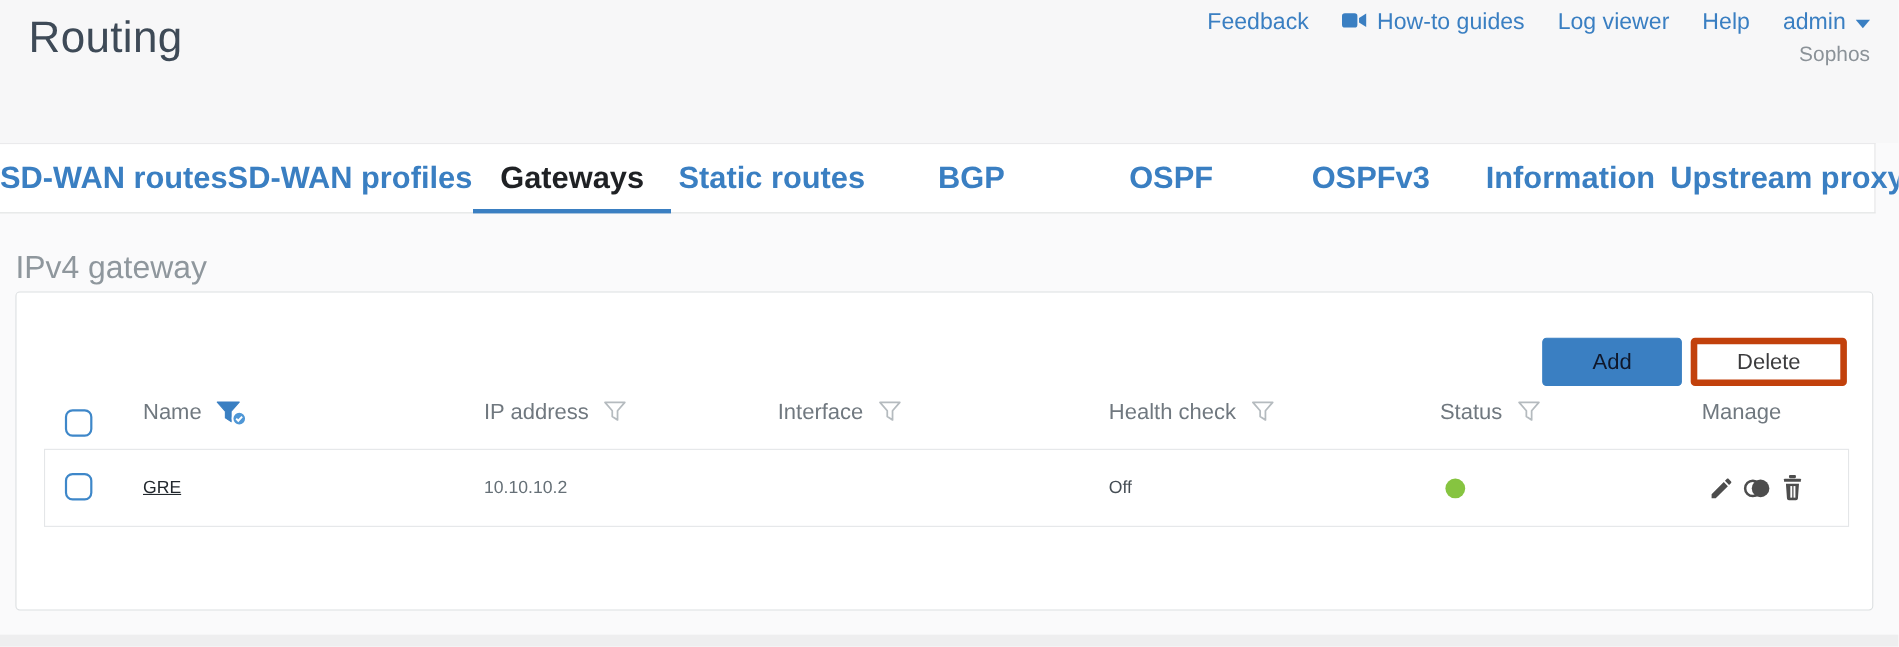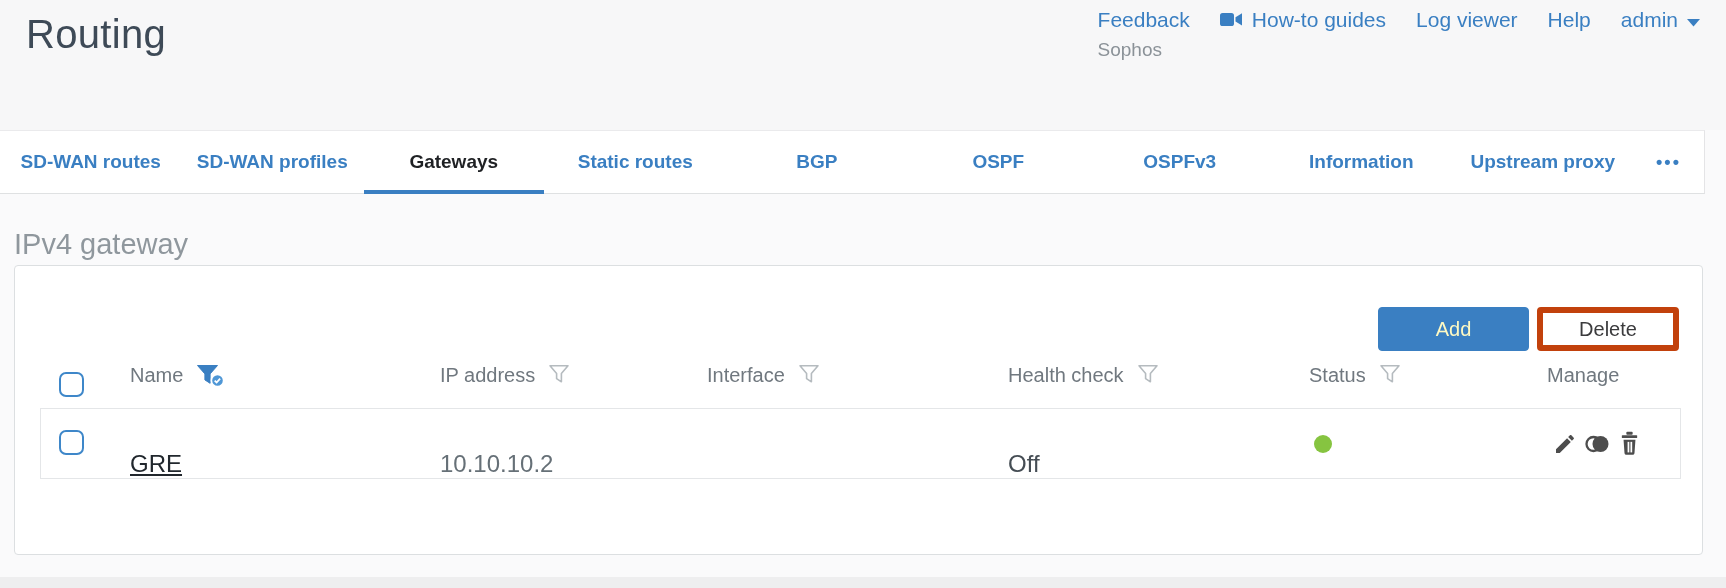--- a/index.html
+++ b/index.html
@@ -4,53 +4,53 @@
 <style>
   html,body{margin:0;padding:0}
   body{
     width:1726px;height:588px;overflow:hidden;position:relative;
     background:#fafafb;font-family:"Liberation Sans",sans-serif;
     -webkit-font-smoothing:antialiased;
   }
   
   .topbar{height:130px;background:#f7f7f8;position:relative}
   .page-title{position:absolute;left:14px;top:0;margin:12px;font-size:40px;font-weight:400;color:#3e4a57;letter-spacing:.3px}
-  .topnav{position:absolute;top:8px;right:26px;text-align:left}
+  .topnav{position:absolute;top:8px;right:26px;text-align:right}
   .topnav-row{display:flex;align-items:center;gap:30px;font-size:21px}
   .topnav-row a{color:#3a7fc2;text-decoration:none;display:flex;align-items:center;gap:9px;cursor:pointer;white-space:nowrap}
   .brand{margin-top:7px;font-size:19px;color:#8b9298}
   
   .tabs{height:62px;background:#fff;border-top:1px solid #eaeaec;border-bottom:1px solid #dfe1e2;
         width:1704px;border-right:1px solid #e4e4e6;display:flex;align-items:stretch;box-sizing:content-box}
   .tab{flex:0 0 181.5px;display:flex;align-items:center;justify-content:center;
-       font-size:19px;font-weight:700;color:#3a7fc2;cursor:pointer;position:relative;white-space:nowrap}
+       font-size:28px;font-weight:700;color:#3a7fc2;cursor:pointer;position:relative;white-space:nowrap}
   .tab.active{color:#1f2124}
   .tab.active::after{content:"";position:absolute;left:1px;right:1px;bottom:-1px;height:4px;background:#3a7fc2}
   .tab.overflow{flex:0 0 70px;font-size:18px;letter-spacing:2px}
   
   .section-title{margin:34px 0 4px 14px;font-size:29px;font-weight:400;color:#8f979d}
   .card{position:relative;margin-left:14px;width:1689px;height:290px;background:#fff;
         border:1px solid #dcdfe1;border-radius:4px;box-sizing:border-box}
   .actions{position:absolute;top:41px;right:23px;display:flex;gap:8px}
   .btn{height:44px;font-size:20px;border-radius:4px;font-family:inherit;cursor:pointer}
-  .btn-add{width:151px;background:#3a7fc2;border:1px solid #3a7fc2;color:#fef9c3}
+  .btn-add{width:127px;background:#3a7fc2;border:1px solid #3a7fc2;color:#0f172a}
   .btn-delete{width:142px;background:#fff;border:6px solid #c2410c;color:#3b3b3d}
   
   .thead{position:absolute;top:98px;left:0;width:100%;height:42px}
   .th{position:absolute;top:0;height:42px;display:flex;gap:13px;font-size:20px;color:#70787f;white-space:nowrap}
   .th-name{left:115px}.th-ip{left:425px}.th-interface{left:692px}
   .th-health{left:993px}.th-status{left:1294px}.th-manage{left:1532px}
   .cb{position:absolute;width:25px;height:25px;border:2px solid #3e87c9;border-radius:7px;
       background:#fff;box-sizing:border-box;cursor:pointer}
   .thead .cb{left:44px;top:8px}
   
   .rowbox{position:absolute;top:142px;left:25px;width:1641px;height:71px;border:1px solid #e4e6e8;box-sizing:border-box}
   .trow{position:relative;height:100%}
   .trow .cb{left:18px;top:21px}
-  .cell{position:absolute;top:0;height:100%;display:flex;align-items:flex-end;font-size:24px;color:#454d54}
+  .cell{position:absolute;top:0;height:100%;display:flex;align-items:center;font-size:16px;color:#454d54}
   .cell-name{left:89px}
   .cell-name a{color:#21272d;text-decoration:underline;cursor:pointer}
   .cell-ip{left:399px;color:#667077}
   .cell-health{left:967px}
   .status-dot{position:absolute;left:1273px;top:26px;width:18px;height:18px;border-radius:50%;background:#86c440}
   .manage{position:absolute;left:1512px;top:0;height:100%;display:flex;align-items:center;gap:7px}
   .manage svg{display:block;cursor:pointer}
   .bottom-strip{position:absolute;left:0;bottom:0;width:100%;height:11px;background:#eeeeef}
   svg{flex:none}
 </style>

